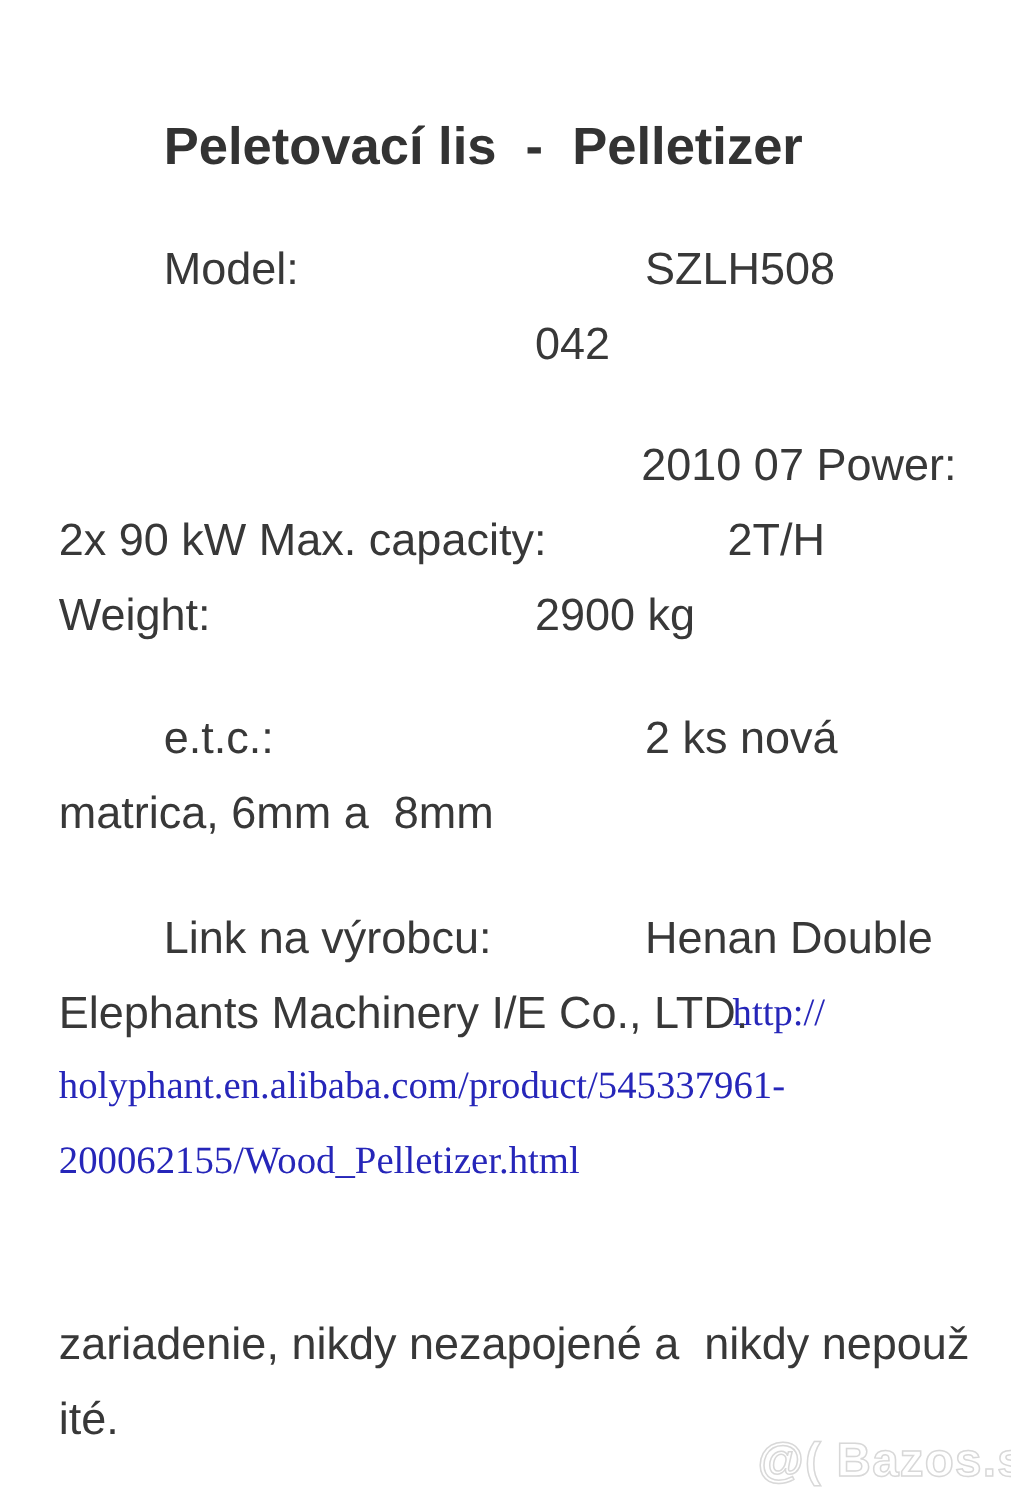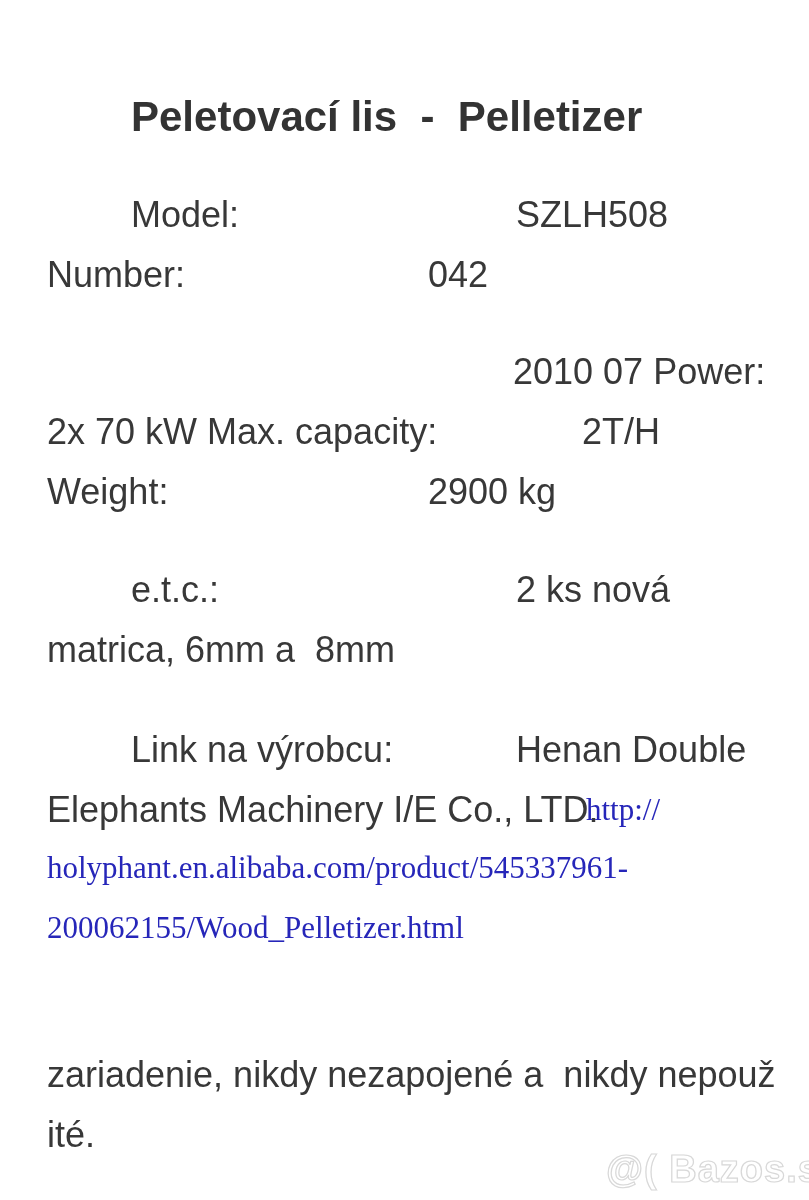--- a/index.html
+++ b/index.html
@@ -69,30 +69,29 @@
 <div class="screen">
 
   <h1 class="title">Peletovací lis  -  Pelletizer</h1>
 
   <div class="line" style="top:185px">
     <span class="seg" style="left:131px">Model:</span>
     <span class="seg" style="left:516px">SZLH508</span>
   </div>
 
   <div class="line" style="top:245px">
-    <span class="seg" style="left:47px">Number:</span>
     <span class="seg" style="left:428px">042</span>
   </div>
 
   <div class="line" style="top:342px">
     <span class="seg" style="left:513px">2010 07 Power:</span>
   </div>
 
   <div class="line" style="top:402px">
-    <span class="seg" style="left:47px">2x 70 kW Max. capacity:</span>
+    <span class="seg" style="left:47px">2x 90 kW Max. capacity:</span>
     <span class="seg" style="left:582px">2T/H</span>
   </div>
 
   <div class="line" style="top:462px">
     <span class="seg" style="left:47px">Weight:</span>
     <span class="seg" style="left:428px">2900 kg</span>
   </div>
 
   <div class="line" style="top:560px">
     <span class="seg" style="left:131px">e.t.c.:</span>

